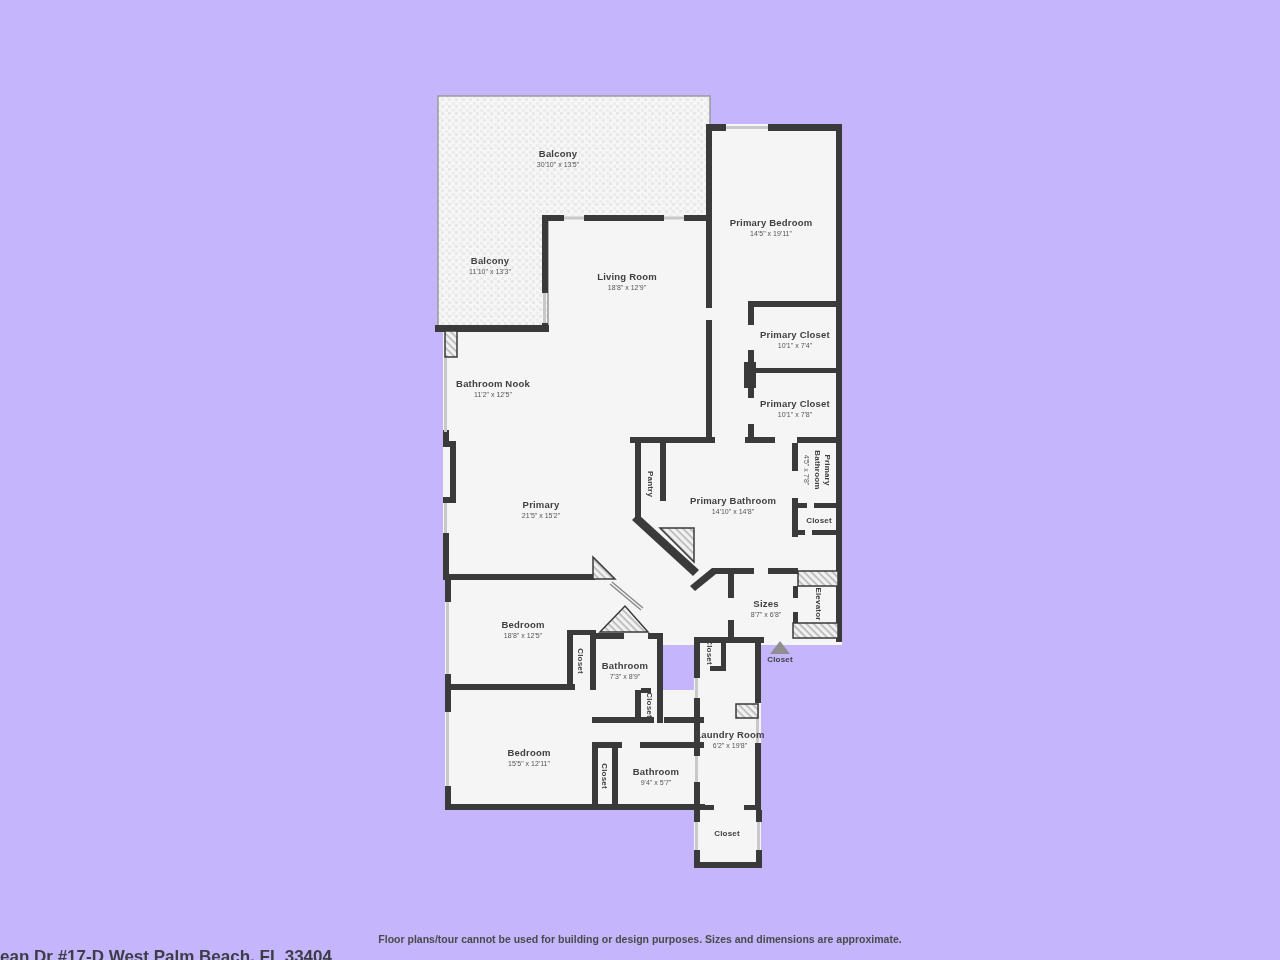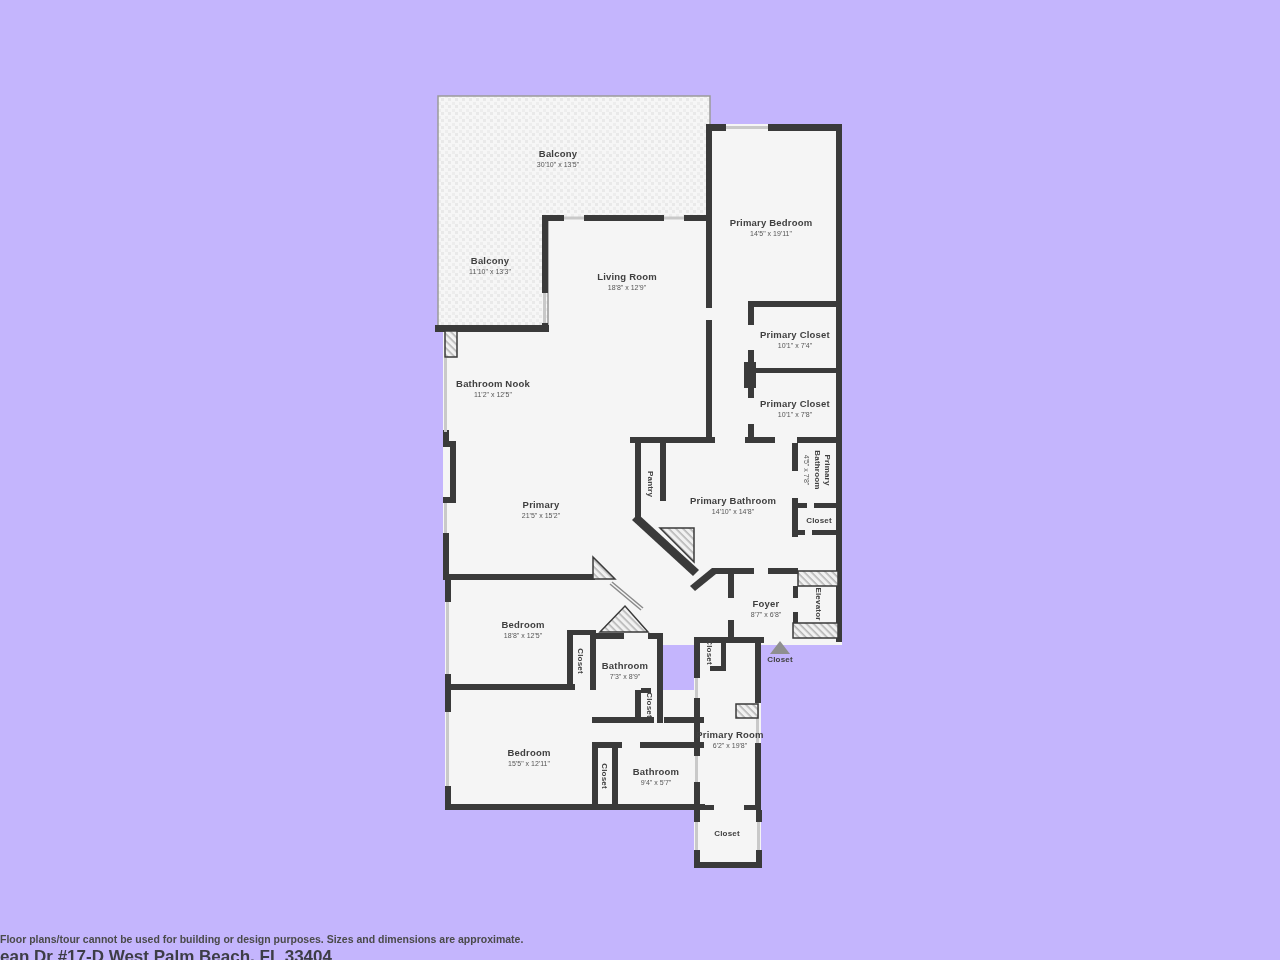--- a/index.html
+++ b/index.html
@@ -7,21 +7,21 @@
          font-family:"Liberation Sans",sans-serif;}
   #plan-svg{position:absolute;left:0;top:0;}
   .lbl{position:absolute;transform:translate(-50%,-50%);text-align:center;color:#3f3f3f;
        white-space:nowrap;line-height:1.3;z-index:5;}
   .lbl .nm{font-weight:700;font-size:9.5px;letter-spacing:.2px;display:block;}
   .lbl .dm{font-size:7px;color:#565656;display:block;}
   .lbl.vert{transform:translate(-50%,-50%) rotate(90deg);}
   .lbl.sm .nm{font-size:8px;}
   .lbl.wrap{white-space:normal;width:50px;}
   #address{position:absolute;left:0px;top:902px;font-weight:700;font-size:17px;color:#3d3d46;z-index:6;margin-top:45px;}
-  #disclaimer{position:absolute;left:0;top:933px;width:1280px;font-weight:700;
+  #disclaimer{position:absolute;left:0;top:933px;width:1280px;text-align:center;font-weight:700;
               font-size:10.5px;color:#4a4a4a;z-index:6;}
 </style>
 </head>
 <body>
 
 <div id="stage">
 
   <svg id="plan-svg" width="1280" height="960" viewBox="0 0 1280 960">
     <defs>
       <pattern id="bal" width="7" height="7" patternUnits="userSpaceOnUse">
@@ -217,21 +217,21 @@
     <span class="nm">Primary Bathroom</span>
     <span class="dm">4'5" x 7'8"</span>
   </div>
   <div class="lbl sm" style="left:819px;top:521px">
     <span class="nm">Closet</span>
   </div>
   <div class="lbl vert sm" style="left:818px;top:604px">
     <span class="nm">Elevator</span>
   </div>
   <div class="lbl" style="left:766px;top:609px">
-    <span class="nm">Foyer</span>
+    <span class="nm">Sizes</span>
     <span class="dm">8'7" x 6'8"</span>
   </div>
   <div class="lbl sm" style="left:780px;top:660px">
     <span class="nm">Closet</span>
   </div>
   <div class="lbl" style="left:523px;top:630px">
     <span class="nm">Bedroom</span>
     <span class="dm">18'8" x 12'5"</span>
   </div>
   <div class="lbl vert sm" style="left:580px;top:661px">
@@ -241,21 +241,21 @@
     <span class="nm">Bathroom</span>
     <span class="dm">7'3" x 8'9"</span>
   </div>
   <div class="lbl vert sm" style="left:649px;top:705px">
     <span class="nm">Closet</span>
   </div>
   <div class="lbl vert sm" style="left:709px;top:652px">
     <span class="nm">Closet</span>
   </div>
   <div class="lbl" style="left:730px;top:740px">
-    <span class="nm">Primary Room</span>
+    <span class="nm">Laundry Room</span>
     <span class="dm">6'2" x 19'8"</span>
   </div>
   <div class="lbl" style="left:529px;top:758px">
     <span class="nm">Bedroom</span>
     <span class="dm">15'5" x 12'11"</span>
   </div>
   <div class="lbl vert sm" style="left:604px;top:776px">
     <span class="nm">Closet</span>
   </div>
   <div class="lbl" style="left:656px;top:777px">

